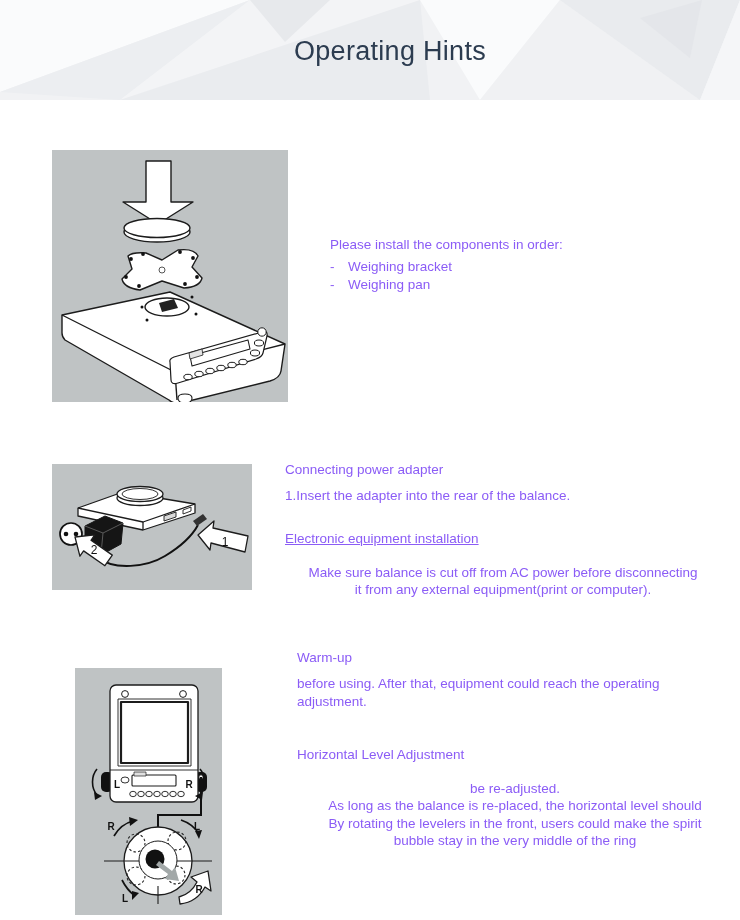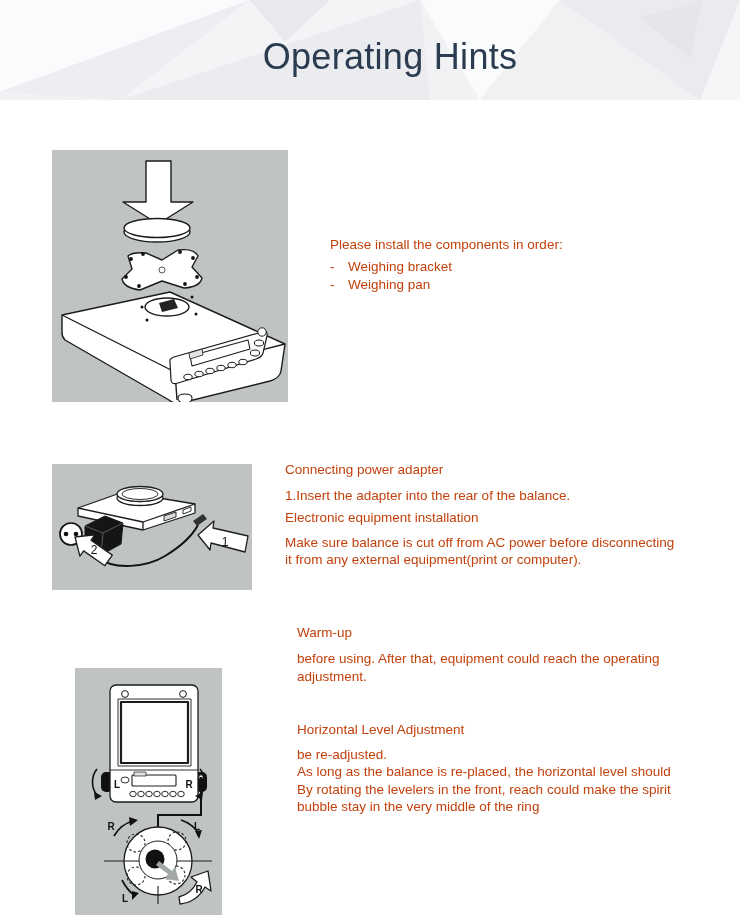--- a/index.html
+++ b/index.html
@@ -6,39 +6,39 @@
   body {
     width:740px; height:920px; position:relative; overflow:hidden;
     background:#ffffff; color:#33475a;
     font-family:"Liberation Sans", sans-serif;
   }
   
   .header { position:absolute; left:0; top:0; width:740px; height:100px; overflow:hidden; }
   .header svg { display:block; }
   .page-title {
     position:absolute; top:36px; left:40px; width:700px;
-    text-align:center; font-size:36px; color:#2c3c50; letter-spacing:.3px;
+    text-align:center; font-size:27px; color:#2c3c50; letter-spacing:.3px;
   }
   
   .fig { position:absolute; background:#bfc3c4; }
   #fig1 { left:52px;  top:150px; width:236px; height:252px; }
   #fig2 { left:52px;  top:464px; width:200px; height:126px; }
   #fig3 { left:75px;  top:668px; width:147px; height:247px; }
   .fig svg { display:block; }
   .fig svg text { font-family:"Liberation Sans", sans-serif; fill:#111; }
   
-  .txt { position:absolute; font-size:13.5px; line-height:17.3px; color:#c2410c; }
+  .txt { position:absolute; font-size:13.5px; line-height:17.3px; color:#8b5cf6; }
   #txt1 { left:330px; top:236px; width:290px; line-height:18px; }
   #txt2 { left:285px; top:461px; width:436px; }
-  #txt3 { left:297px; top:624px; width:436px; }
+  #txt3 { left:297px; top:649px; width:436px; }
   .h  { margin:0; font-size:13.5px; font-weight:400; }
   .ln { margin:0; }
   .lines { margin-top:9px; }
-  .lines-tight { margin-top:8px; }
-  .block-gap { margin-top:4px; }
+  .lines-tight { margin-top:17px;text-align:center; }
+  .block-gap { margin-top:25px;text-decoration:underline; }
   .block-gap-lg { margin-top:36px; }
   .list { margin-top:4px; }
   .li { display:flex; }
   .li .marker { width:18px; flex:0 0 18px; }
 </style>
 </head>
 <body>
 
 <div class="header">
   <svg width="740" height="100" viewBox="0 0 740 100">
@@ -255,16 +255,16 @@
 <div class="txt" id="txt3">
   <div class="h">Warm-up</div>
   <div class="lines">
     <div class="ln">before using. After that, equipment could reach the operating</div>
     <div class="ln">adjustment.</div>
   </div>
   <div class="h block-gap-lg">Horizontal Level Adjustment</div>
   <div class="lines-tight">
     <div class="ln">be re-adjusted.</div>
     <div class="ln">As long as the balance is re-placed, the horizontal level should</div>
-    <div class="ln">By rotating the levelers in the front, reach could make the spirit</div>
+    <div class="ln">By rotating the levelers in the front, users could make the spirit</div>
     <div class="ln">bubble stay in the very middle of the ring</div>
   </div>
 </div>
 
 </body></html>

